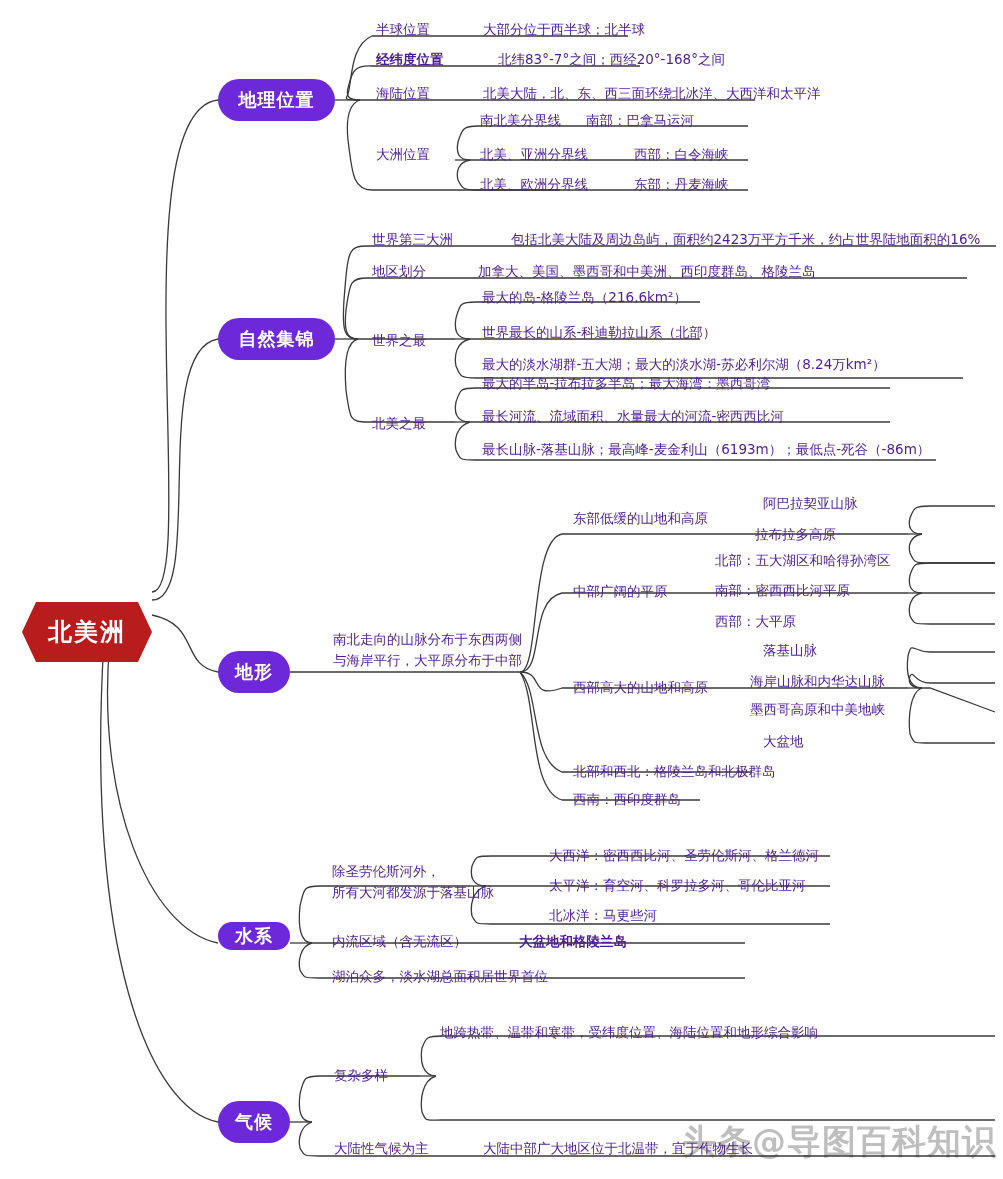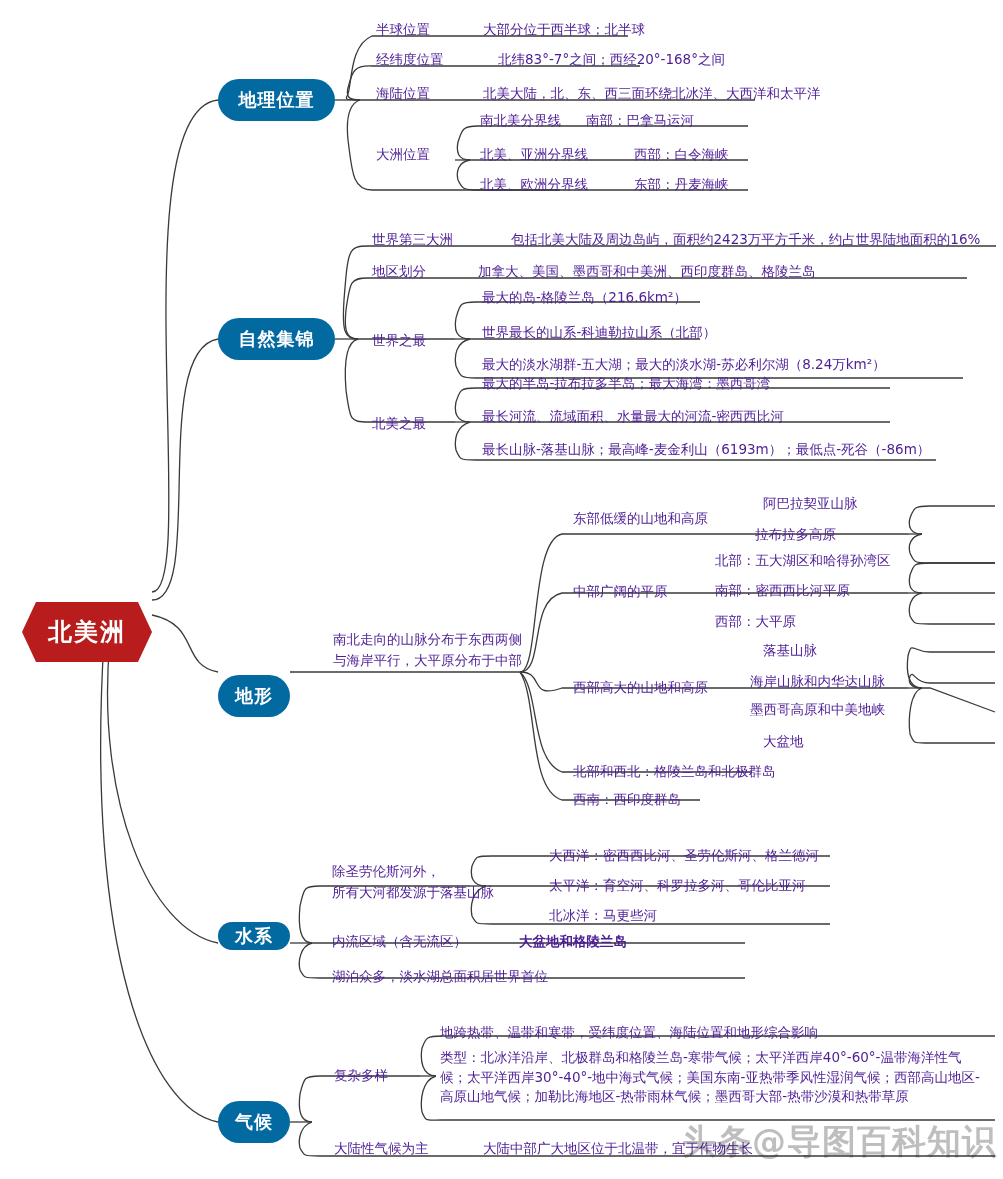--- a/index.html
+++ b/index.html
@@ -3,21 +3,21 @@
 <meta charset="utf-8">
 <style>
   html,body{margin:0;padding:0;background:#ffffff;}
   body{font-family:"DejaVu Sans","Liberation Sans",sans-serif;}
   #stage{position:relative;width:1003px;height:1179px;background:#fff;overflow:hidden;}
   svg.links{position:absolute;left:0;top:0;width:1003px;height:1179px;pointer-events:none;}
   .node{position:absolute;display:flex;align-items:center;justify-content:center;
         color:#fff;font-weight:bold;letter-spacing:1px;box-sizing:border-box;}
   .root{background:#b91c1c;font-size:24px;letter-spacing:2px;
         clip-path:polygon(14px 0,100% 0,100% 0,calc(100% - 14px) 0,100% 50%,calc(100% - 14px) 100%,14px 100%,0 50%);margin-top:32px;}
-  .branch{background:#0369a1;border-radius:22px;font-size:18px;}
+  .branch{background:#6d28d9;border-radius:22px;font-size:18px;}
   .lbl{position:absolute;color:#4c1d95;font-size:13.5px;white-space:nowrap;line-height:1.45;}
   .lbl.b{font-weight:bold;}
   .lbl.ml{white-space:normal;}
   .wm{position:absolute;right:6px;bottom:14px;font-size:34px;font-weight:bold;color:rgba(40,40,40,.30);
       letter-spacing:1px;white-space:nowrap;}
 </style>
 </head>
 <body>
 
 <div id="stage">
@@ -107,34 +107,34 @@
   <div class="node root" style="left:22px;top:570px;width:130px;height:60px;">
     <span>北美洲</span>
   </div>
 
   <div class="node branch" style="left:218px;top:79px;width:117px;height:42px;">
     <span>地理位置</span>
   </div>
   <div class="node branch" style="left:218px;top:318px;width:117px;height:42px;">
     <span>自然集锦</span>
   </div>
-  <div class="node branch" style="left:218px;top:651px;width:72px;height:42px;margin-top:24px;">
+  <div class="node branch" style="left:218px;top:651px;width:72px;height:42px;">
     <span>地形</span>
   </div>
   <div class="node branch" style="left:218px;top:922px;width:72px;height:28px;">
     <span>水系</span>
   </div>
   <div class="node branch" style="left:218px;top:1101px;width:72px;height:42px;">
     <span>气候</span>
   </div>
 
   <div class="lbl" style="left:376px;top:20px;">半球位置</div>
   <div class="lbl" style="left:483px;top:20px;">大部分位于西半球；北半球</div>
 
-  <div class="lbl" style="left:376px;top:50px;">经纬度位置</div>
+  <div class="lbl" style="left:376px;top:50px;font-weight:bold;">经纬度位置</div>
   <div class="lbl" style="left:498px;top:50px;">北纬83°-7°之间；西经20°-168°之间</div>
 
   <div class="lbl" style="left:376px;top:84px;">海陆位置</div>
   <div class="lbl" style="left:483px;top:84px;">北美大陆，北、东、西三面环绕北冰洋、大西洋和太平洋</div>
 
   <div class="lbl" style="left:376px;top:145px;">大洲位置</div>
 
   <div class="lbl" style="left:480px;top:111px;">南北美分界线</div>
   <div class="lbl" style="left:586px;top:111px;">南部：巴拿马运河</div>
 
@@ -188,20 +188,19 @@
   <div class="lbl" style="left:549px;top:876px;">太平洋：育空河、科罗拉多河、哥伦比亚河</div>
   <div class="lbl" style="left:549px;top:906px;">北冰洋：马更些河</div>
 
   <div class="lbl" style="left:332px;top:932px;">内流区域（含无流区）</div>
   <div class="lbl b" style="left:519px;top:932px;">大盆地和格陵兰岛</div>
 
   <div class="lbl" style="left:332px;top:967px;">湖泊众多，淡水湖总面积居世界首位</div>
 
   <div class="lbl" style="left:334px;top:1066px;">复杂多样</div>
   <div class="lbl" style="left:440px;top:1023px;">地跨热带、温带和寒带，受纬度位置、海陆位置和地形综合影响</div>
-  <div class="lbl ml" style="left:440px;top:1048px;width:545px;">类型：北冰洋沿岸、北极群岛和格陵兰岛-寒带气候；太平洋西岸40°-60°-温带海洋性气候；太平洋西岸30°-40°-地中海式气候；美国东南-亚热带季风性湿润气候；西部高山地区-高原山地气候；加勒比海地区-热带雨林气候；墨西哥大部-热带沙漠和热带草原</div>
 
   <div class="lbl" style="left:334px;top:1139px;">大陆性气候为主</div>
   <div class="lbl" style="left:483px;top:1139px;">大陆中部广大地区位于北温带，宜于作物生长</div>
 
   <div class="wm">头条@导图百科知识</div>
 
 </div>
 
 </body></html>

